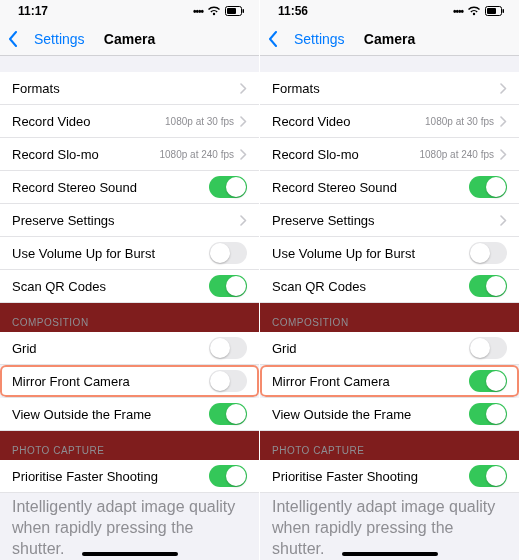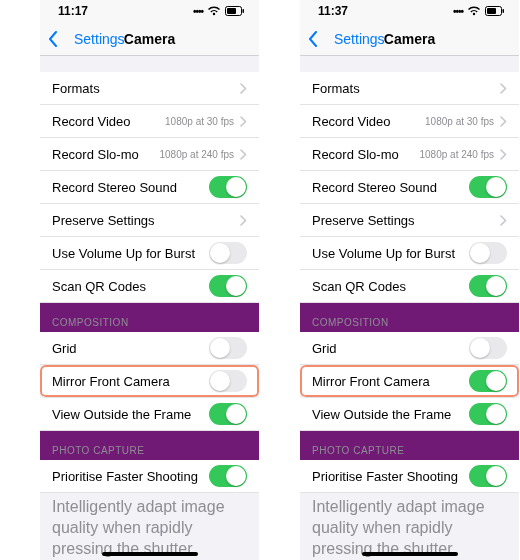--- a/index.html
+++ b/index.html
@@ -11,21 +11,20 @@
     color: #000;
   }
   .frame-row { display: flex; width: 520px; height: 560px; }
   .phone {
     width: 260px;
     height: 560px;
     position: relative;
     overflow: hidden;
     background: #f2f2f7;
     border-right: 1px solid #fff;
-    margin-left: 40px;
   }
   .status-bar {
     height: 22px;
     display: flex;
     align-items: center;
     justify-content: space-between;
     padding: 0 14px 0 18px;
     background: #f8f8f9;
     font-size: 12px;
     font-weight: 600;
@@ -59,21 +58,21 @@
     pointer-events: none;
   }
   .list { width: 100%; }
   .spacer { height: 16px; background: #f2f2f7; }
   .section-header {
     font-size: 10px;
     color: #8e8e93;
     letter-spacing: 0.5px;
     padding: 14px 12px 4px;
     text-transform: uppercase;
-    background: #701a75;
+    background: #7f1d1d;
   }
   .section-footer {
     font-size: 16px;
     color: #8e8e93;
     padding: 4px 12px 10px;
     background: #f2f2f7;
     line-height: 1.3;
   }
   .row {
     background: #fff;
@@ -250,21 +249,21 @@
 
       <div class="row">
         <span class="row-label">Smart HDR</span>
       </div>
     </div>
     <div class="home-indicator"></div>
   </div>
 
   <div class="phone">
     <div class="status-bar">
-      <span>11:37</span>
+      <span>11:56</span>
       <span class="status-right">
         <span class="dots">••••</span>
         <span class="wifi-icon">
             <svg width="14" height="10" viewBox="0 0 14 10">
               <path d="M7 9.2a1.2 1.2 0 100-2.4 1.2 1.2 0 000 2.4zM3.3 5.4a5.3 5.3 0 017.4 0l-1 1a3.8 3.8 0 00-5.3 0l-1-1zM1 3.1a8.5 8.5 0 0112 0l-1 1a7 7 0 00-10 0l-1-1z" fill="#000"></path>
             </svg>
           </span>
         <span class="battery-icon">
             <svg width="20" height="10" viewBox="0 0 20 10">
               <rect x="0.5" y="0.5" width="16" height="9" rx="2" fill="none" stroke="#000"></rect>

